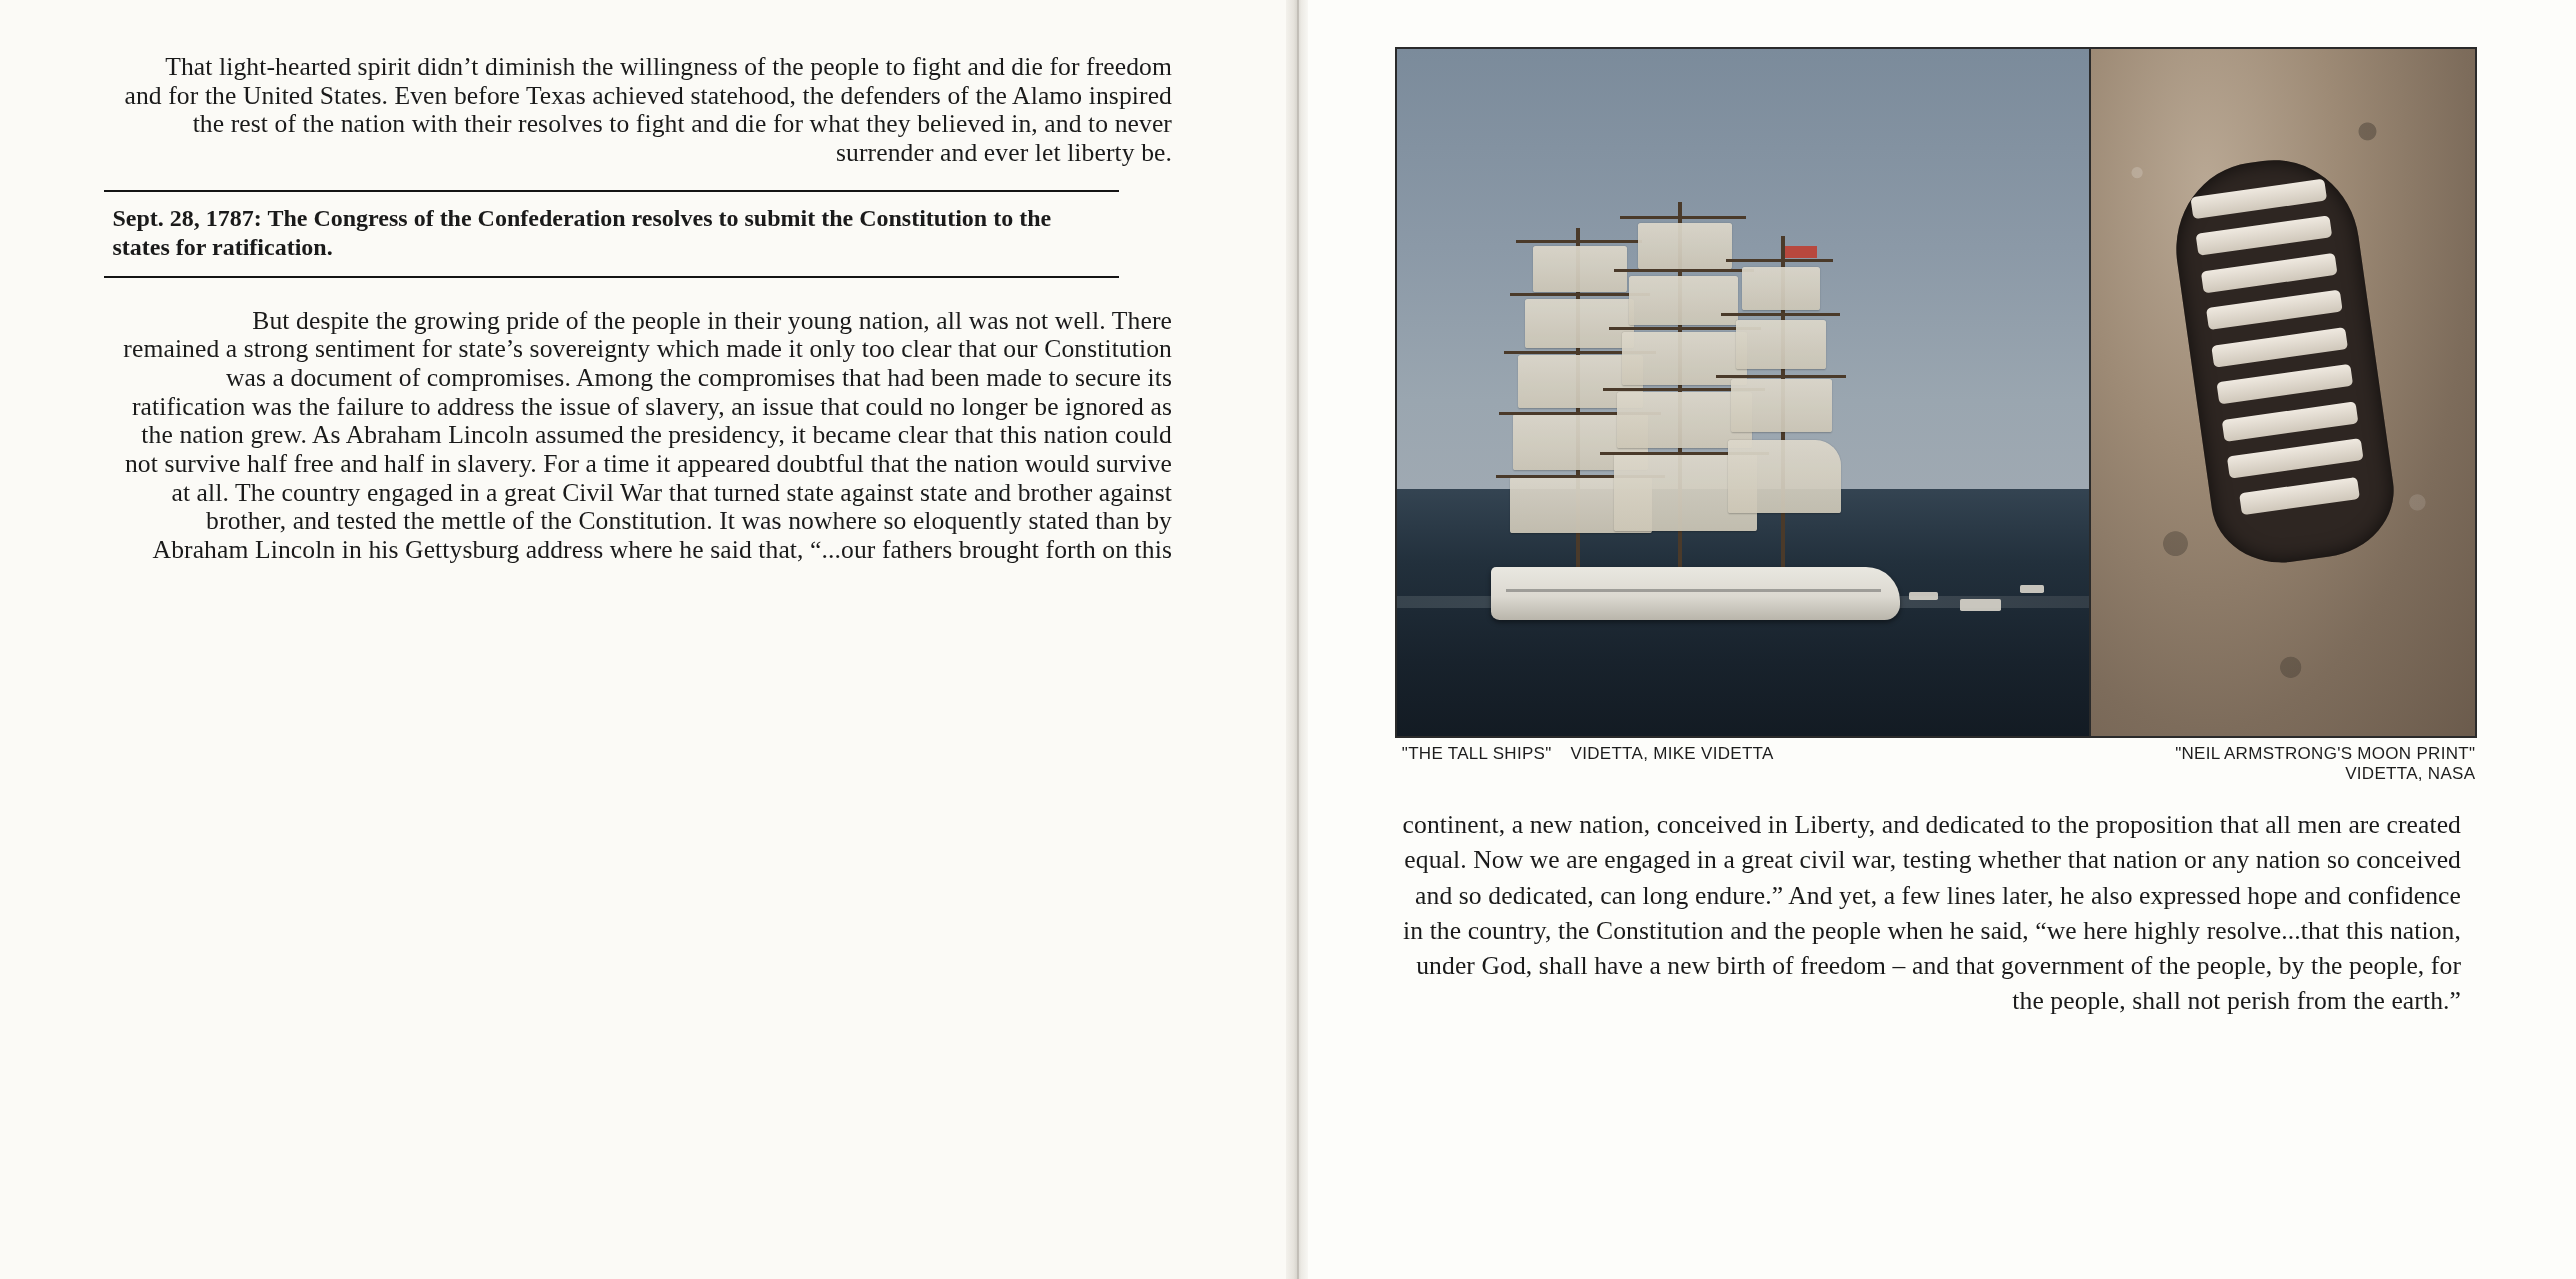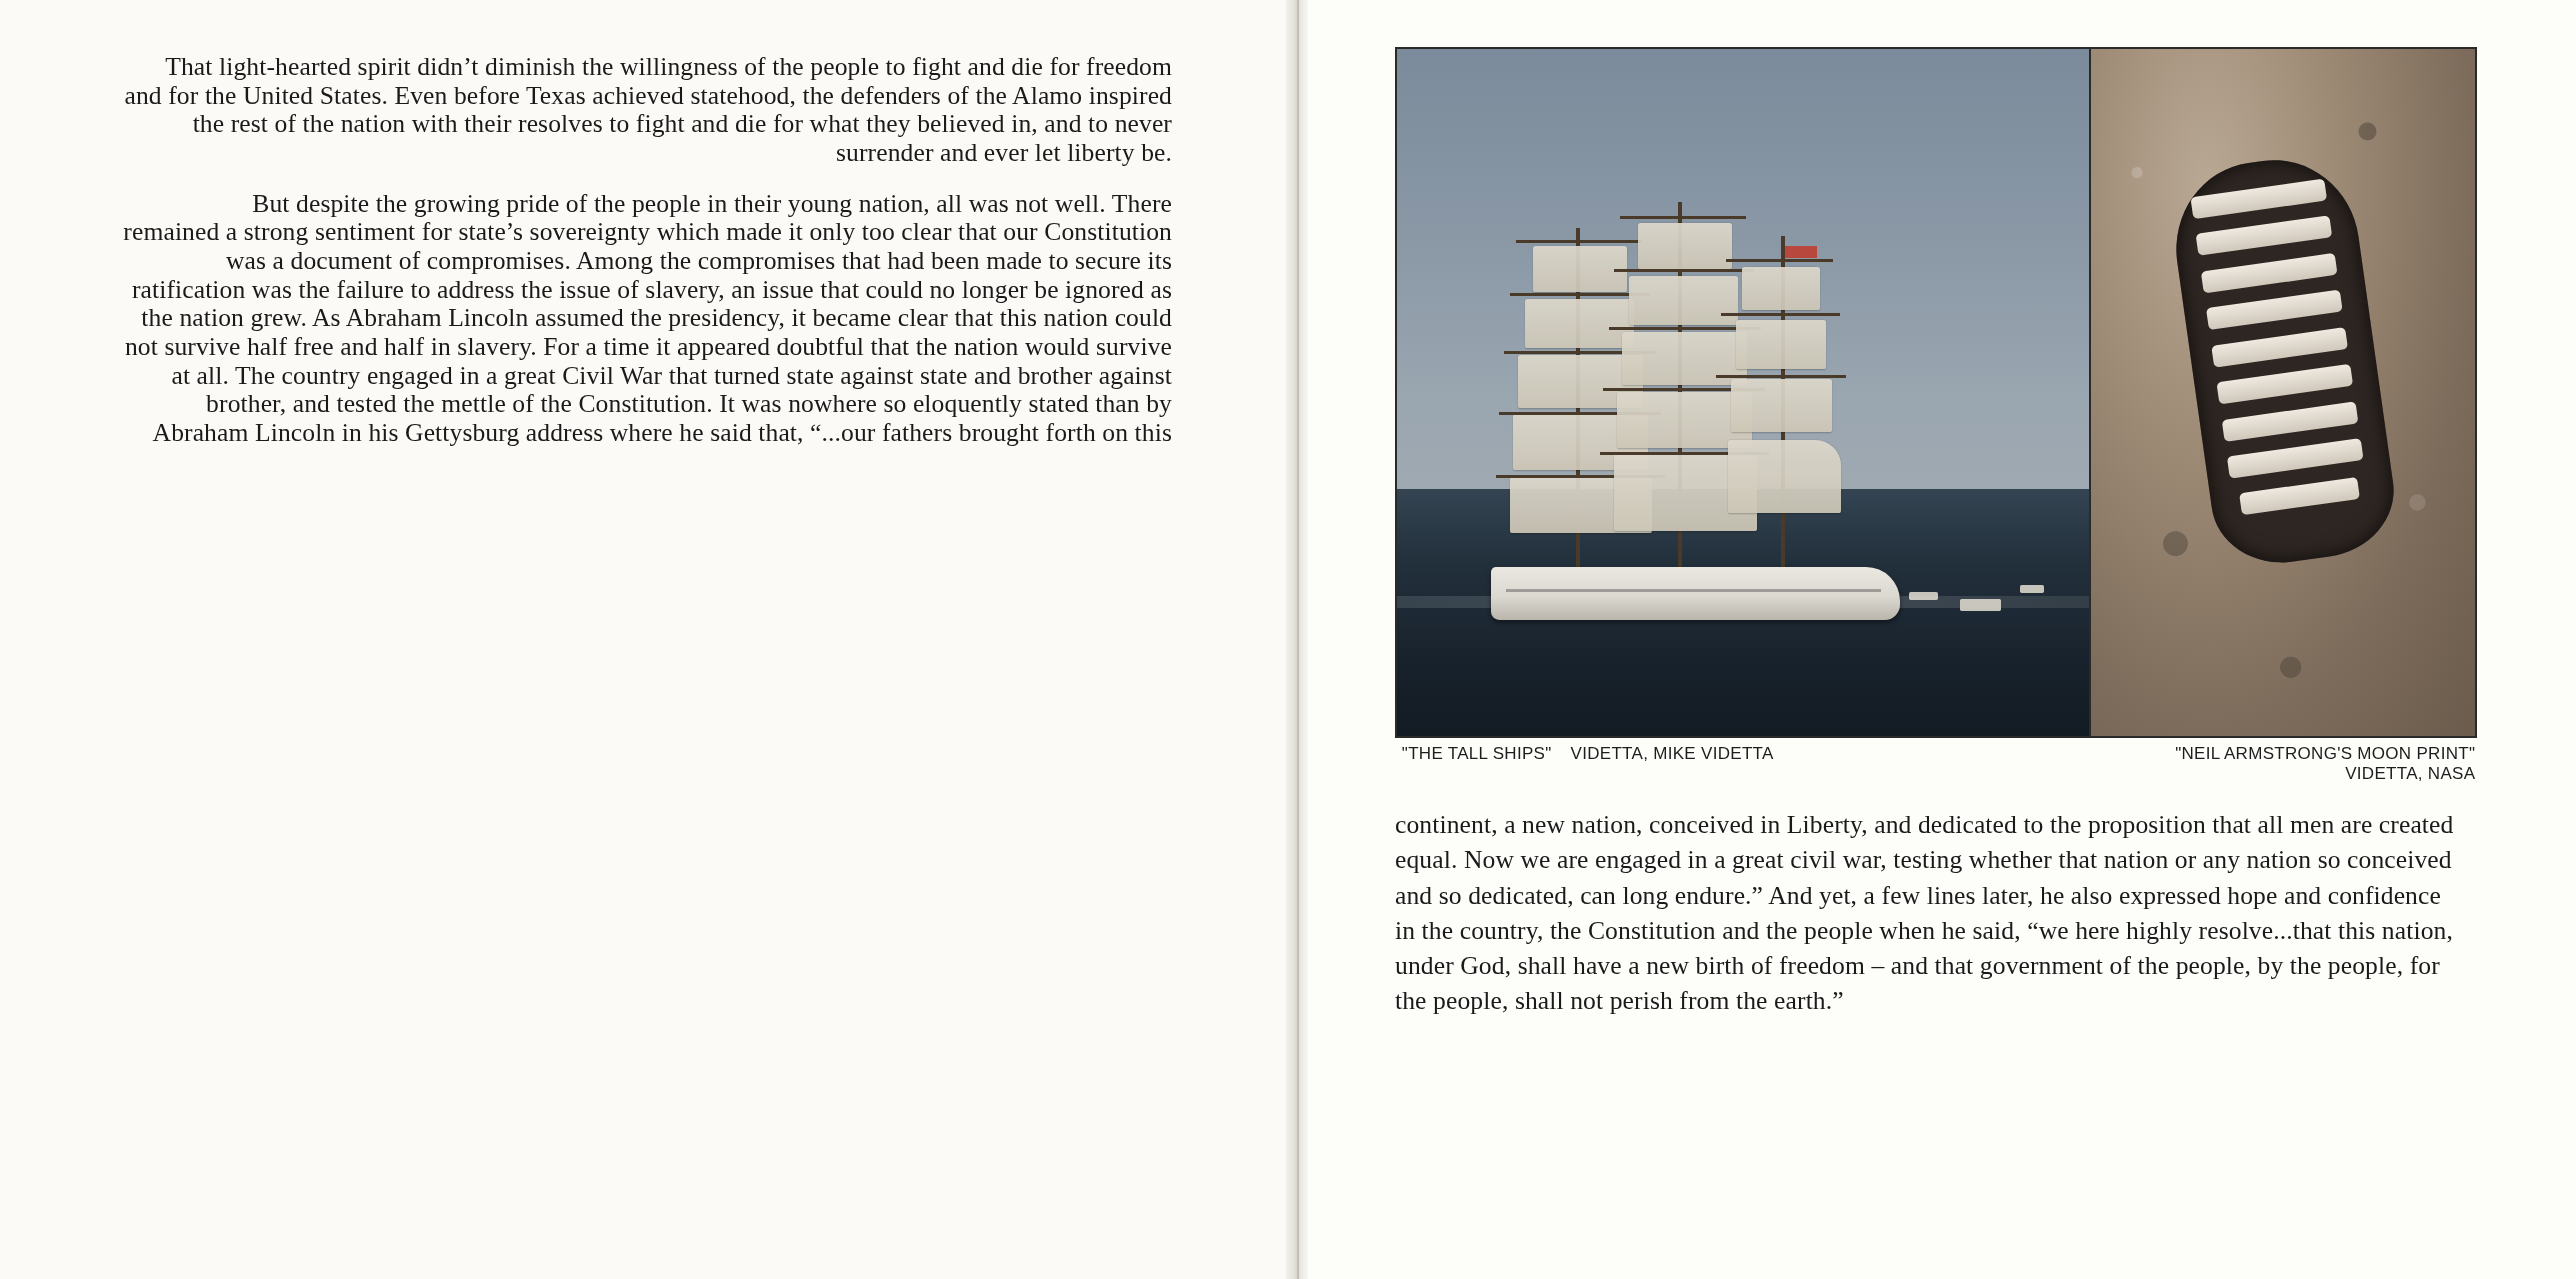--- a/index.html
+++ b/index.html
@@ -233,34 +233,38 @@
   }
   .right-text {
     margin-top: 15.4px;
     width: 1066px;
   }
   .right-text p {
     margin: 0;
     font-size: 25.6px;
     line-height: 1.37;
     letter-spacing: 0.1px;
+    text-align: right;
   }
 </style>
 </head>
 <body>
 
 <div class="page">
   <div class="paper-left"></div>
   <div class="paper-right"></div>
   <div class="gutter"></div>
   <div class="gutter-line"></div>
 
   <div class="left-col">
     <p class="para indent">That light-hearted spirit didn’t diminish the willingness of the people to fight and die for freedom and for the United States. Even before Texas achieved statehood, the defenders of the Alamo inspired the rest of the nation with their resolves to fight and die for what they believed in, and to never surrender and ever let liberty be.</p>
 
+    <div class="callout">
+      <p>Sept. 28, 1787: The Congress of the Confederation resolves to submit the Constitution to the states for ratification.</p>
+    </div>
 
     <p class="para indent">But despite the growing pride of the people in their young nation, all was not well. There remained a strong sentiment for state’s sovereignty which made it only too clear that our Constitution was a document of compromises. Among the compromises that had been made to secure its ratification was the failure to address the issue of slavery, an issue that could no longer be ignored as the nation grew. As Abraham Lincoln assumed the presidency, it became clear that this nation could not survive half free and half in slavery. For a time it appeared doubtful that the nation would survive at all. The country engaged in a great Civil War that turned state against state and brother against brother, and tested the mettle of the Constitution. It was nowhere so eloquently stated than by Abraham Lincoln in his Gettysburg address where he said that, “...our fathers brought forth on this</p>
   </div>
 
   <div class="right-col">
 
     <div class="figure">
 
       <div class="photo-ship">
         <div class="sky"></div>

